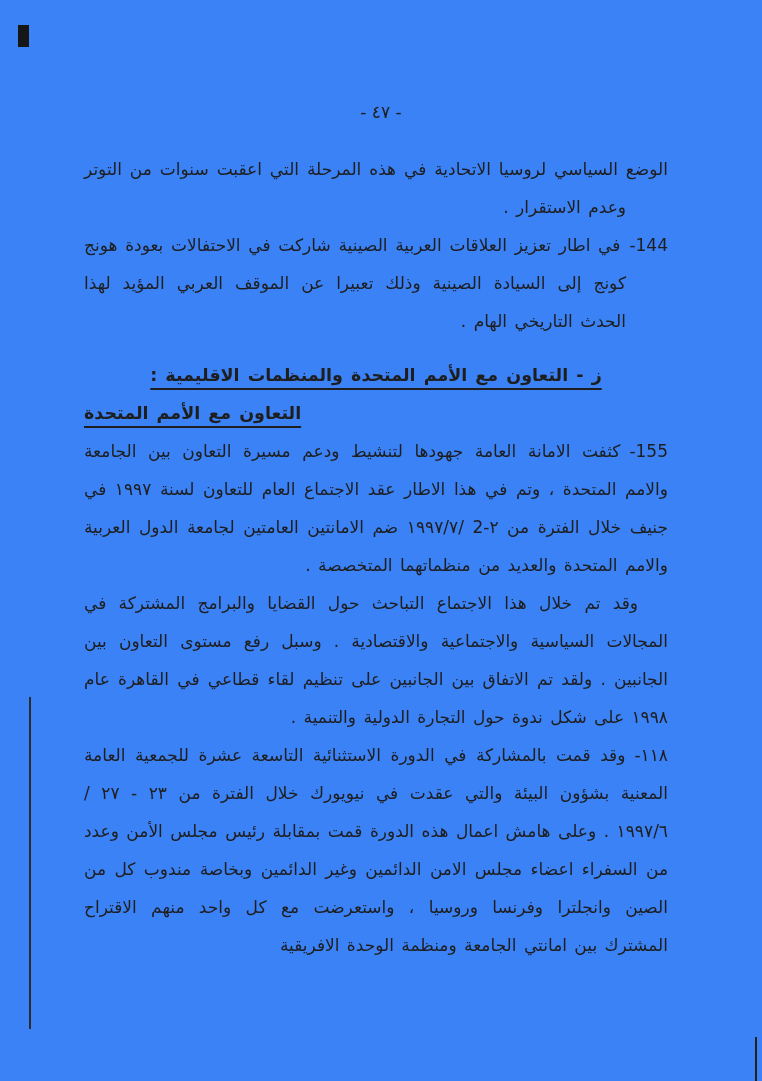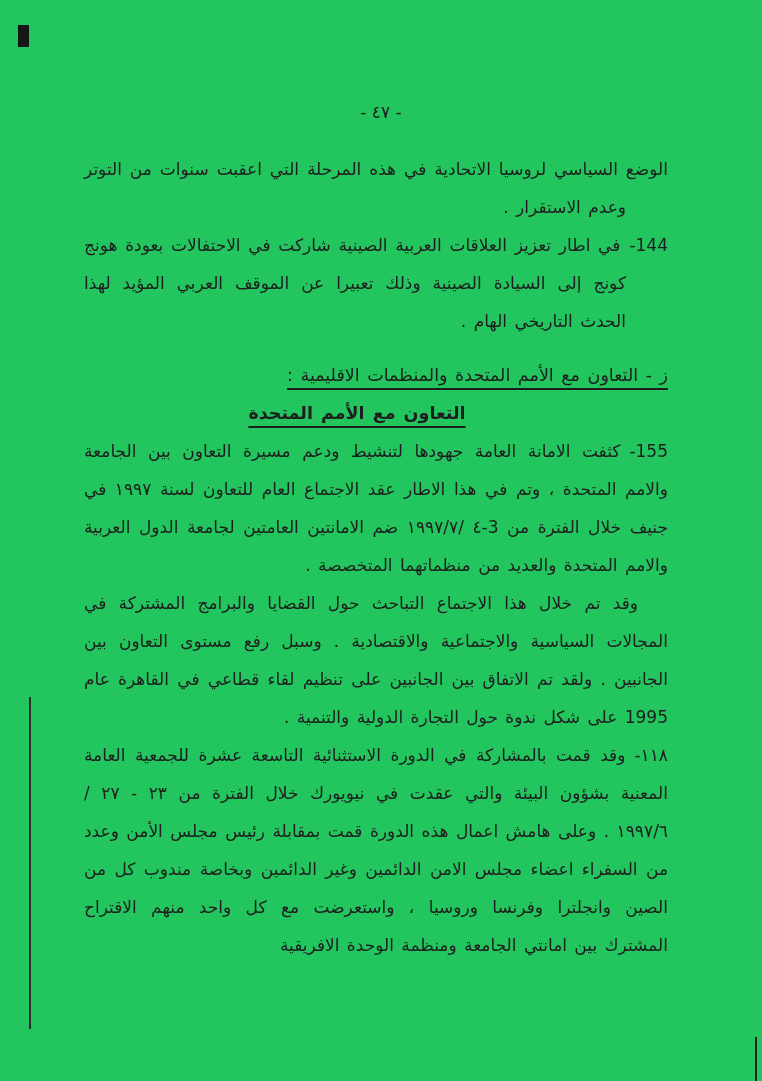--- a/index.html
+++ b/index.html
@@ -4,21 +4,21 @@
 <style>
   html, body {
     margin: 0;
     padding: 0;
     background: #ffffff;
   }
   .sheet {
     position: relative;
     width: 762px;
     height: 1081px;
-    background: #22c55e;
+    background: #3b82f6;
     overflow: hidden;
     font-family: "DejaVu Sans", sans-serif;
     color: #1e1e1e;
     direction: rtl;
   }
   .page-number {
     position: absolute;
     top: 102px;
     left: 0;
     right: 0;
@@ -44,31 +44,31 @@
   }
   .indent {
     text-indent: 30px;
   }
   .pnum {
     margin-left: 9px;
     white-space: nowrap;
   }
   .heading {
     margin: 16px 0 0 0;
-    text-align: right;
+    text-align: center;
     font-size: 17.5px;
-    font-weight: normal;
+    font-weight: bold;
     line-height: 38px;
     text-decoration: underline;
     text-underline-offset: 7px;
     text-decoration-thickness: 1.5px;
   }
   .subheading {
     margin: 0 38px 0 0;
-    text-align: center;
+    text-align: left;
     font-size: 17.5px;
     font-weight: bold;
     line-height: 38px;
     text-decoration: underline;
     text-underline-offset: 7px;
     text-decoration-thickness: 1.5px;
   }
   
   .artifact { position: absolute; background: #161616; }
   .artifact-tl { left: 18px; top: 25px; width: 11px; height: 22px; }
@@ -89,20 +89,20 @@
   <div class="content">
 
     <p class="para hang">الوضع السياسي لروسيا الاتحادية في هذه المرحلة التي اعقبت سنوات من التوتر وعدم الاستقرار .</p>
 
     <p class="para hang"><span class="pnum">144-</span><span>في اطار تعزيز العلاقات العربية الصينية شاركت في الاحتفالات بعودة هونج كونج إلى السيادة الصينية وذلك تعبيرا عن الموقف العربي المؤيد لهذا الحدث التاريخي الهام .</span></p>
 
     <h2 class="heading">ز - التعاون مع الأمم المتحدة والمنظمات الاقليمية :</h2>
 
     <h3 class="subheading">التعاون مع الأمم المتحدة</h3>
 
-    <p class="para"><span class="pnum">155-</span><span>كثفت الامانة العامة جهودها لتنشيط ودعم مسيرة التعاون بين الجامعة والامم المتحدة ، وتم في هذا الاطار عقد الاجتماع العام للتعاون لسنة ١٩٩٧ في جنيف خلال الفترة من 3-٤ /١٩٩٧/٧ ضم الامانتين العامتين لجامعة الدول العربية والامم المتحدة والعديد من منظماتهما المتخصصة .</span></p>
+    <p class="para"><span class="pnum">155-</span><span>كثفت الامانة العامة جهودها لتنشيط ودعم مسيرة التعاون بين الجامعة والامم المتحدة ، وتم في هذا الاطار عقد الاجتماع العام للتعاون لسنة ١٩٩٧ في جنيف خلال الفترة من ٢-2 /١٩٩٧/٧ ضم الامانتين العامتين لجامعة الدول العربية والامم المتحدة والعديد من منظماتهما المتخصصة .</span></p>
 
-    <p class="para indent">وقد تم خلال هذا الاجتماع التباحث حول القضايا والبرامج المشتركة في المجالات السياسية والاجتماعية والاقتصادية . وسبل رفع مستوى التعاون بين الجانبين . ولقد تم الاتفاق بين الجانبين على تنظيم لقاء قطاعي في القاهرة عام 1995 على شكل ندوة حول التجارة الدولية والتنمية .</p>
+    <p class="para indent">وقد تم خلال هذا الاجتماع التباحث حول القضايا والبرامج المشتركة في المجالات السياسية والاجتماعية والاقتصادية . وسبل رفع مستوى التعاون بين الجانبين . ولقد تم الاتفاق بين الجانبين على تنظيم لقاء قطاعي في القاهرة عام ١٩٩٨ على شكل ندوة حول التجارة الدولية والتنمية .</p>
 
     <p class="para"><span class="pnum">١١٨-</span><span>وقد قمت بالمشاركة في الدورة الاستثنائية التاسعة عشرة للجمعية العامة المعنية بشؤون البيئة والتي عقدت في نيويورك خلال الفترة من ٢٣ - ٢٧ / ١٩٩٧/٦ . وعلى هامش اعمال هذه الدورة قمت بمقابلة رئيس مجلس الأمن وعدد من السفراء اعضاء مجلس الامن الدائمين وغير الدائمين وبخاصة مندوب كل من الصين وانجلترا وفرنسا وروسيا ، واستعرضت مع كل واحد منهم الاقتراح المشترك بين امانتي الجامعة ومنظمة الوحدة الافريقية</span></p>
 
   </div>
 </div>
 
 </body></html>

